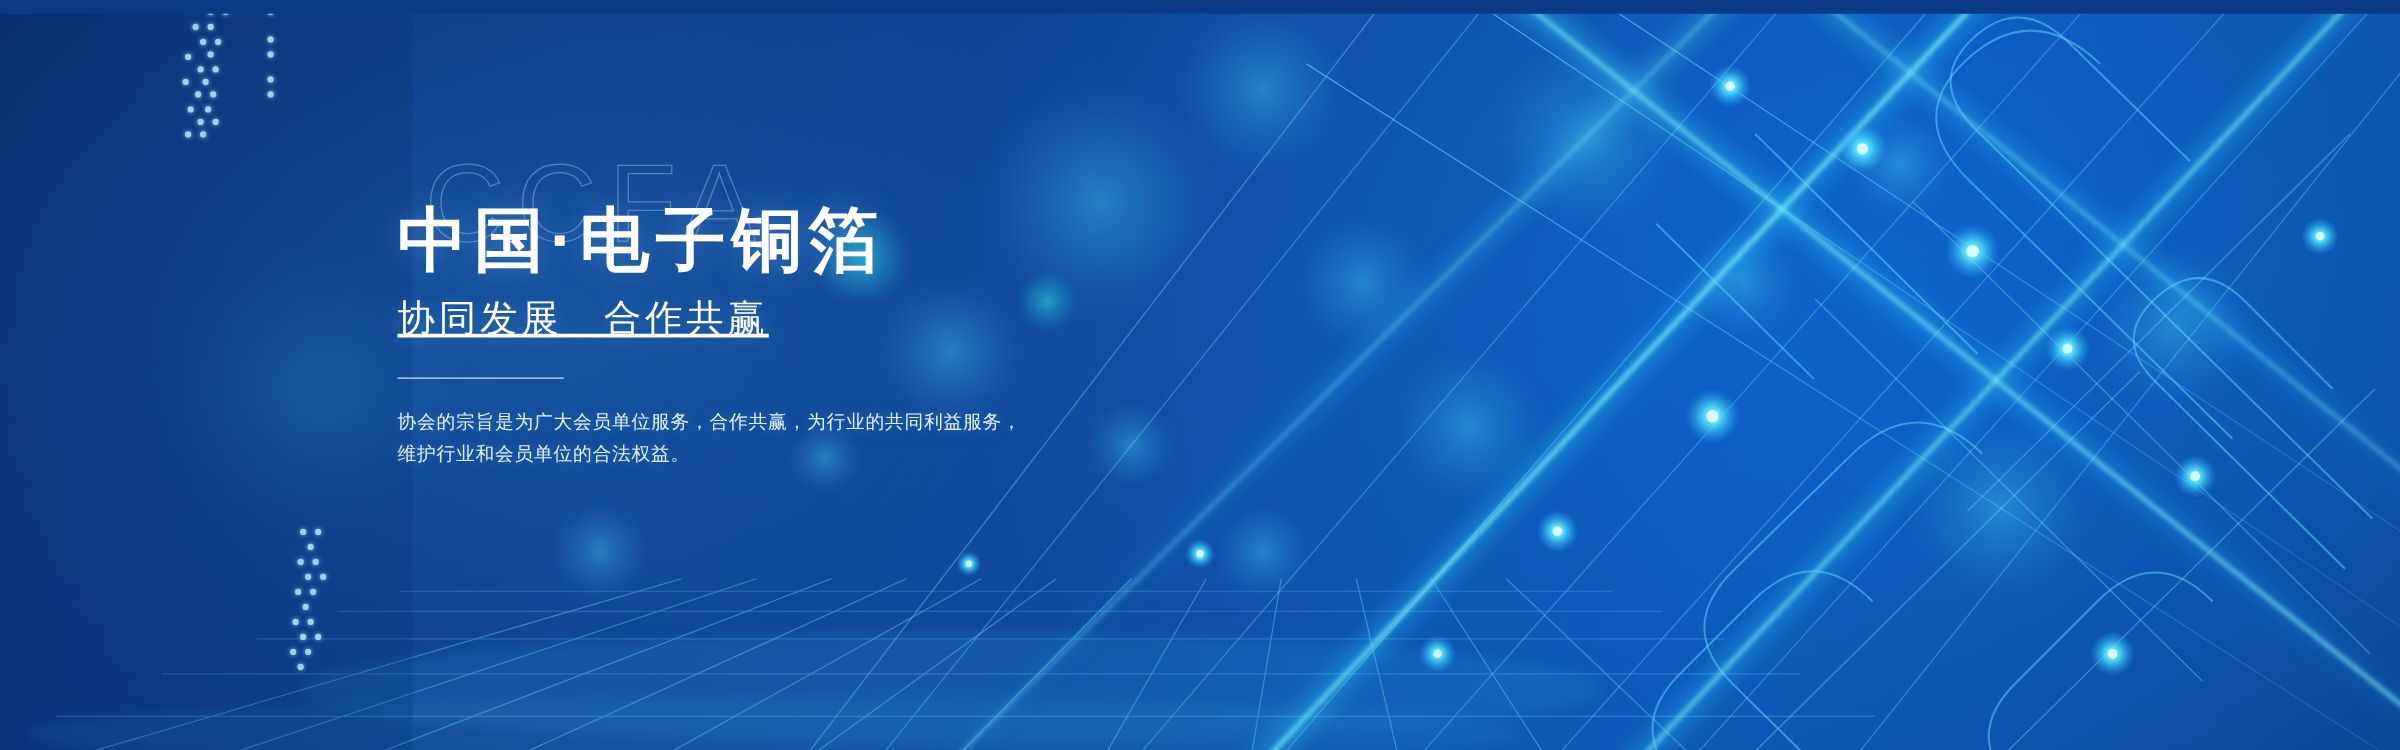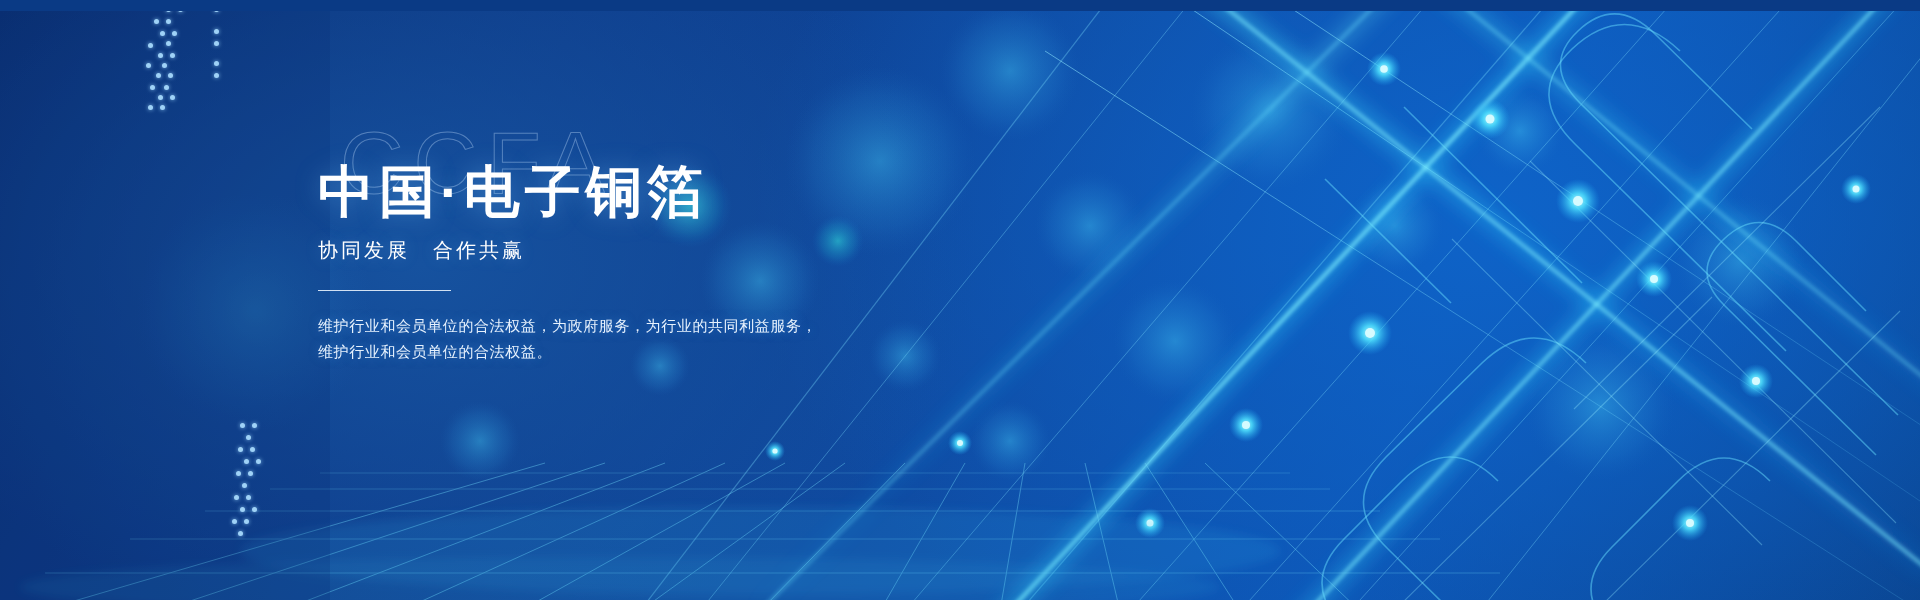--- a/index.html
+++ b/index.html
@@ -59,27 +59,28 @@
     line-height:1.12;
     color:#ffffff;
     letter-spacing:5px;
     font-weight:700;
     white-space:nowrap;
     text-shadow:0 0 24px rgba(120,200,255,.35);
   }
   .subtitle {
     position:relative;
     margin-top:14px;
-    font-size:20px;
+    font-size:30px;
     line-height:1.2;
     color:#ffffff;
     letter-spacing:3px;
     font-weight:400;
     white-space:nowrap;
     text-shadow:0 0 16px rgba(120,200,255,.30);
+    text-decoration:underline;
   }
   .divider {
     position:relative;
     margin-top:28px;
     width:133px; height:1px;
     background:#e3eefb;
     opacity:.92;
   }
   .desc {
     position:relative;
@@ -314,17 +315,17 @@
   <div class="content">
 
     <div class="watermark">CCFA</div>
 
     <h1 class="title">中国·电子铜箔</h1>
 
     <h2 class="subtitle">协同发展　合作共赢</h2>
 
     <div class="divider"></div>
 
-    <p class="desc">维护行业和会员单位的合法权益，为政府服务，为行业的共同利益服务，</p>
+    <p class="desc">协会的宗旨是为广大会员单位服务，合作共赢，为行业的共同利益服务，</p>
     <p class="desc" style="margin-top:0">维护行业和会员单位的合法权益。</p>
   </div>
 
 </div>
 
 </body></html>

